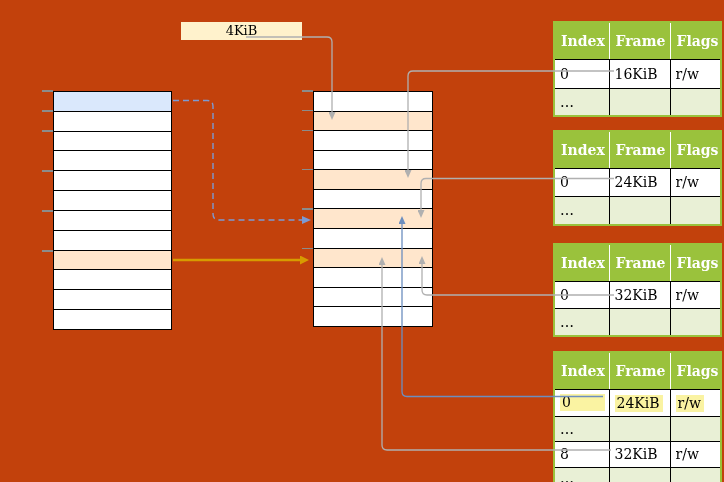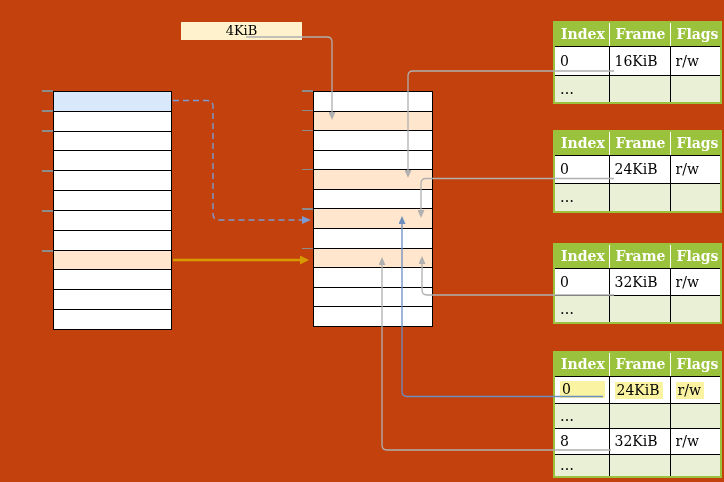--- a/index.html
+++ b/index.html
@@ -14,21 +14,21 @@
   #virtual-table{left:53px;top:91px;width:119px;height:239px;}
   #physical-table{left:313px;top:91px;width:120px;height:236px;}
   .mrow{flex:1;border-bottom:1px solid #000;}
   .mrow:last-child{border-bottom:none;}
   .tick{position:absolute;width:11px;height:1.5px;background:#8c8c8c;}
   
   .ptable{position:absolute;left:553px;width:167px;border-collapse:collapse;table-layout:fixed;
           font-family:"DejaVu Serif",serif;font-size:14px;border:2px solid #9ac23c;}
   .ptable th{background:#9ac23c;color:#fff;text-align:left;font-weight:bold;
              padding:0 0 0 6px;border-right:1px solid #fff;border-bottom:1px solid #000;
-             height:24px;box-sizing:border-box;font-size:14px;}
+             height:37px;box-sizing:border-box;font-size:14px;}
   .ptable th:last-child{border-right:none;}
   .ptable td{background:#fff;border:1px solid #000;padding:0 0 0 5px;color:#000;
              box-sizing:border-box;overflow:hidden;white-space:nowrap;}
   .ptable tr.shaded td{background:#e9f0d6;}
   .hl{background:#faf3a2;padding:0 3px 1px 2px;}
   .hl-wide{display:inline-block;width:40px;}
   #arrows{position:absolute;left:0;top:0;pointer-events:none;}
 </style>
 </head>
 <body>

